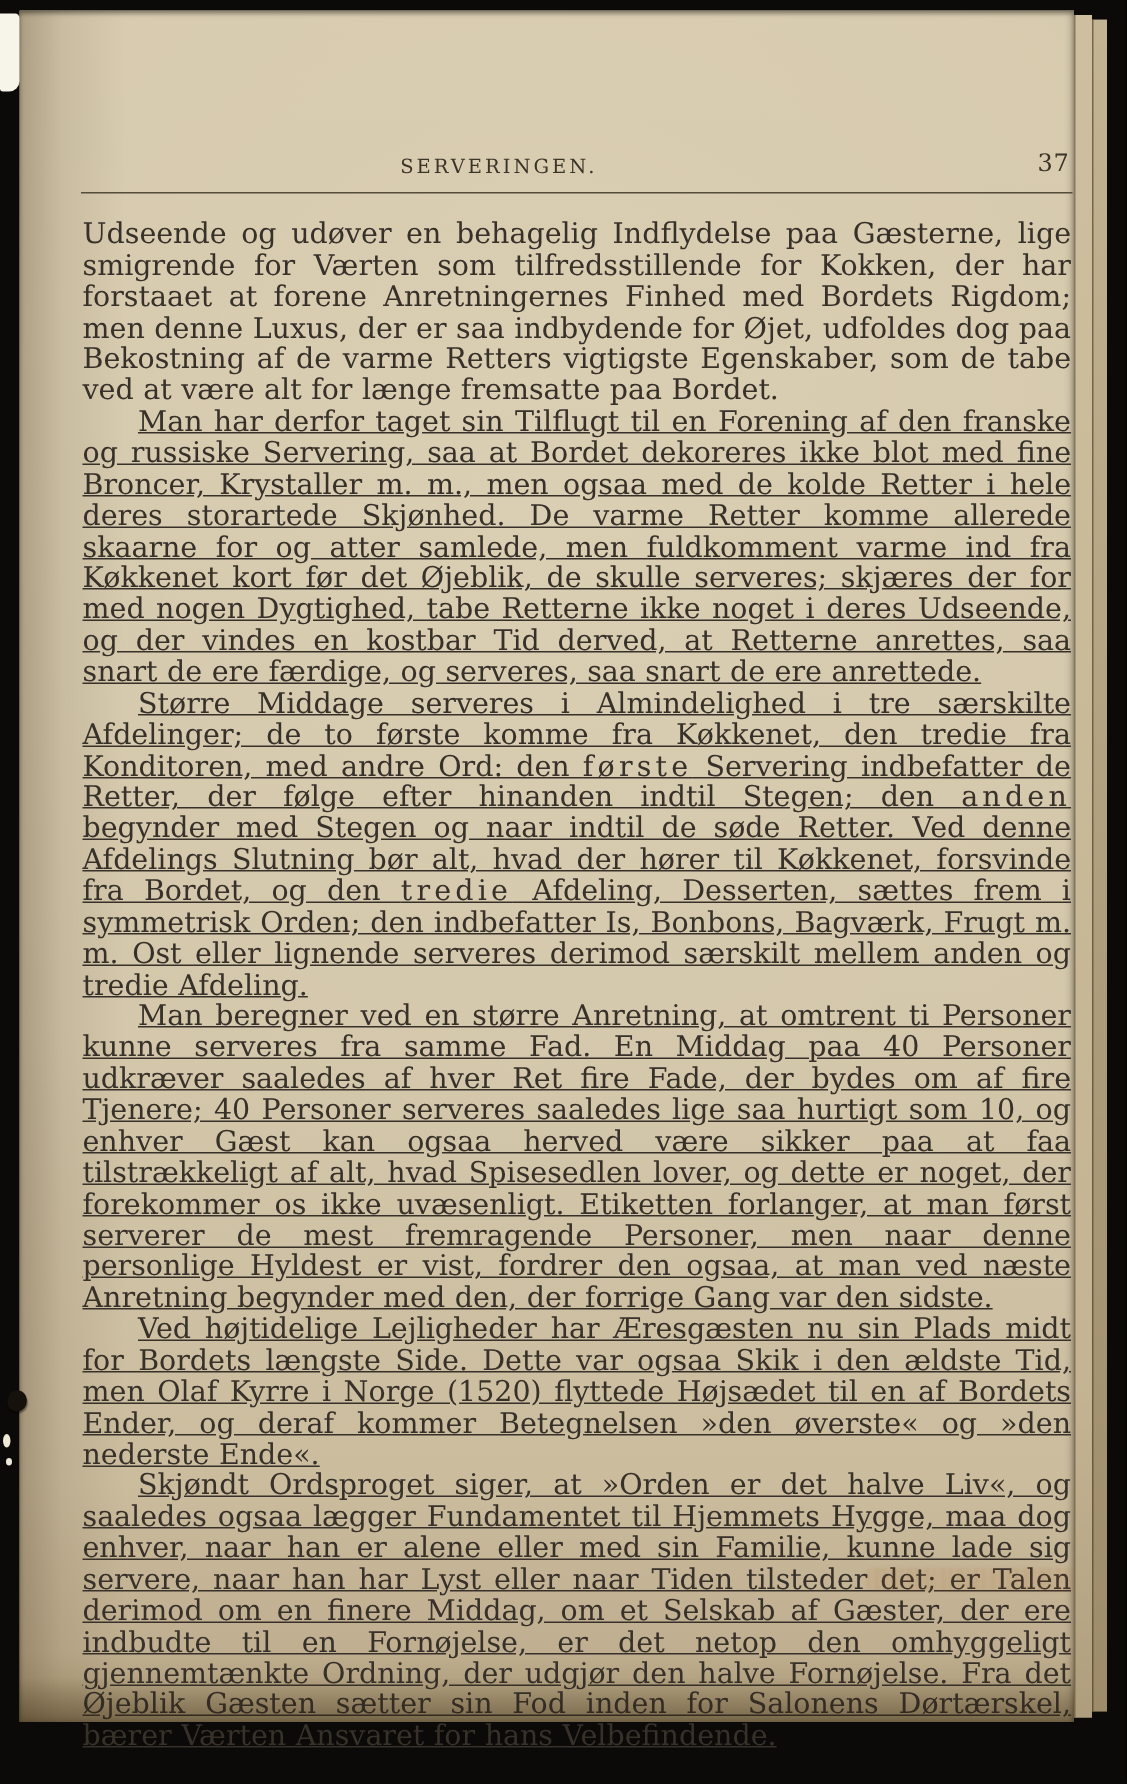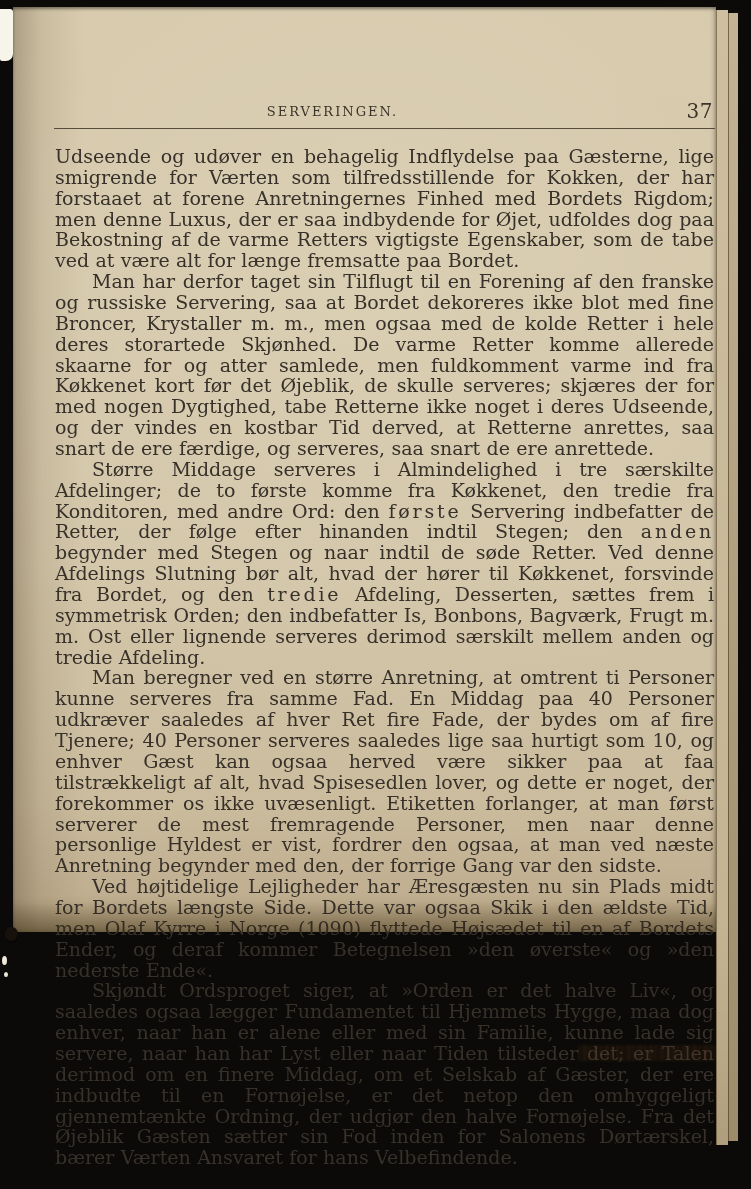--- a/index.html
+++ b/index.html
@@ -2,21 +2,21 @@
 <html><head>
 <meta charset="utf-8">
 <style>
   html, body { margin:0; padding:0; background:#000; }
   .scan {
     position:relative; width:751px; height:1189px; overflow:hidden;
     background:#0b0a08;
     font-family:"DejaVu Serif","Liberation Serif",serif;
   }
   .page {
-    position:absolute; left:13px; top:7px; width:703px; height:925px;
+    position:absolute; left:13px; top:7px; width:703px; height:1141px;
     background:
       radial-gradient(120% 80% at 50% 30%, rgba(255,252,240,0.12) 0%, rgba(255,252,240,0) 60%),
       linear-gradient(90deg, rgba(70,52,28,0.30) 0%, rgba(70,52,28,0.10) 4%, rgba(70,52,28,0) 10%),
       linear-gradient(180deg, #d7caad 0%, #d3c6a9 60%, #cbbc9e 86%, #bfae8f 96%, #a4936f 100%);
     box-shadow: inset 0 2px 3px rgba(0,0,0,0.35), inset -2px 0 5px rgba(0,0,0,0.20);
   }
   .stack { position:absolute; }
   .stack1 {
     left:716px; top:10px; width:11px; height:1135px;
     background:linear-gradient(180deg,#cdbf9f 0%,#c4b493 80%,#a5947220 100%),linear-gradient(180deg,#cdbf9f,#b09f7e);
@@ -43,33 +43,33 @@
   .running-header {
     position:absolute; left:42px; top:92px; width:659px; height:26px;
     color:#3b3529;
   }
   .head-title {
     position:absolute; left:50%; top:5px;
     transform:translateX(calc(-50% - 52px));
     font-size:13px; letter-spacing:2px; white-space:nowrap;
   }
   .page-num {
-    position:absolute; right:1px; top:0; font-size:20px; letter-spacing:0.5px;
+    position:absolute; right:1px; top:0; font-size:16px; letter-spacing:0.5px;
   }
   .rule {
     position:absolute; left:41px; top:121px; width:661px; height:1px;
     background:#554c3c;
   }
   .body-text {
     position:absolute; left:42px; top:139px; width:659px;
     font-size:19px; line-height:20.86px; color:#37312a;
     text-align:justify; word-spacing:0.3px;
   }
   .para { margin:0; }
-  .para.indent { text-indent:37px; }
+  .para.indent { text-indent:37px;text-decoration:underline; }
   .spaced { letter-spacing:2.8px; }
   .bleed-smudge {
     position:absolute; left:565px; top:1038px; width:138px; height:16px;
     opacity:0.5; filter:blur(1.2px); border-radius:3px;
     background:repeating-linear-gradient(90deg,
       rgba(172,96,36,0.35) 0px, rgba(172,96,36,0.08) 3px,
       rgba(172,96,36,0.30) 7px, rgba(172,96,36,0.05) 11px);
   }
   .bottom-shade {
     position:absolute; left:0; bottom:0; width:100%; height:30px;
@@ -88,21 +88,21 @@
       <span class="page-num">37</span>
     </header>
 
     <div class="rule"></div>
 
     <main class="body-text">
         <p class="para"><span>Udseende og udøver en behagelig Indflydelse paa Gæsterne, lige smigrende for Værten som tilfredsstillende for Kokken, der har forstaaet at forene Anretningernes Finhed med Bordets Rigdom; men denne Luxus, der er saa indbydende for Øjet, udfoldes dog paa Bekostning af de varme Retters vigtigste Egenskaber, som de tabe ved at være alt for længe fremsatte paa Bordet.</span></p>
         <p class="para indent"><span>Man har derfor taget sin Tilflugt til en Forening af den franske og russiske Servering, saa at Bordet dekoreres ikke blot med fine Broncer, Krystaller m. m., men ogsaa med de kolde Retter i hele deres storartede Skjønhed. De varme Retter komme allerede skaarne for og atter samlede, men fuldkomment varme ind fra Køkkenet kort før det Øjeblik, de skulle serveres; skjæres der for med nogen Dygtighed, tabe Retterne ikke noget i deres Udseende, og der vindes en kostbar Tid derved, at Retterne anrettes, saa snart de ere færdige, og serveres, saa snart de ere anrettede.</span></p>
         <p class="para indent"><span>Større Middage serveres i Almindelighed i tre særskilte Afdelinger; de to første komme fra Køkkenet, den tredie fra Konditoren, med andre Ord: den </span><span class="spaced">første</span><span> Servering indbefatter de Retter, der følge efter hinanden indtil Stegen; den </span><span class="spaced">anden</span><span> begynder med Stegen og naar indtil de søde Retter. Ved denne Afdelings Slutning bør alt, hvad der hører til Køkkenet, forsvinde fra Bordet, og den </span><span class="spaced">tredie</span><span> Afdeling, Desserten, sættes frem i symmetrisk Orden; den indbefatter Is, Bonbons, Bagværk, Frugt m. m. Ost eller lignende serveres derimod særskilt mellem anden og tredie Afdeling.</span></p>
         <p class="para indent"><span>Man beregner ved en større Anretning, at omtrent ti Personer kunne serveres fra samme Fad. En Middag paa 40 Personer udkræver saaledes af hver Ret fire Fade, der bydes om af fire Tjenere; 40 Personer serveres saaledes lige saa hurtigt som 10, og enhver Gæst kan ogsaa herved være sikker paa at faa tilstrækkeligt af alt, hvad Spisesedlen lover, og dette er noget, der forekommer os ikke uvæsenligt. Etiketten forlanger, at man først serverer de mest fremragende Personer, men naar denne personlige Hyldest er vist, fordrer den ogsaa, at man ved næste Anretning begynder med den, der forrige Gang var den sidste.</span></p>
-        <p class="para indent"><span>Ved højtidelige Lejligheder har Æresgæsten nu sin Plads midt for Bordets længste Side. Dette var ogsaa Skik i den ældste Tid, men Olaf Kyrre i Norge (1090) flyttede Højsædet til en af Bordets Ender, og deraf kommer Betegnelsen »den øverste« og »den nederste Ende«.</span></p>
+        <p class="para indent"><span>Ved højtidelige Lejligheder har Æresgæsten nu sin Plads midt for Bordets længste Side. Dette var ogsaa Skik i den ældste Tid, men Olaf Kyrre i Norge (1520) flyttede Højsædet til en af Bordets Ender, og deraf kommer Betegnelsen »den øverste« og »den nederste Ende«.</span></p>
         <p class="para indent"><span>Skjøndt Ordsproget siger, at »Orden er det halve Liv«, og saaledes ogsaa lægger Fundamentet til Hjemmets Hygge, maa dog enhver, naar han er alene eller med sin Familie, kunne lade sig servere, naar han har Lyst eller naar Tiden tilsteder det; er Talen derimod om en finere Middag, om et Selskab af Gæster, der ere indbudte til en Fornøjelse, er det netop den omhyggeligt gjennemtænkte Ordning, der udgjør den halve Fornøjelse. Fra det Øjeblik Gæsten sætter sin Fod inden for Salonens Dørtærskel, bærer Værten Ansvaret for hans Velbefindende.</span></p>
       </main>
 
     <div class="bleed-smudge"></div>
     <div class="bottom-shade"></div>
   </div>
 
   <div class="stack stack1"></div>
   <div class="stack stack2"></div>
 

